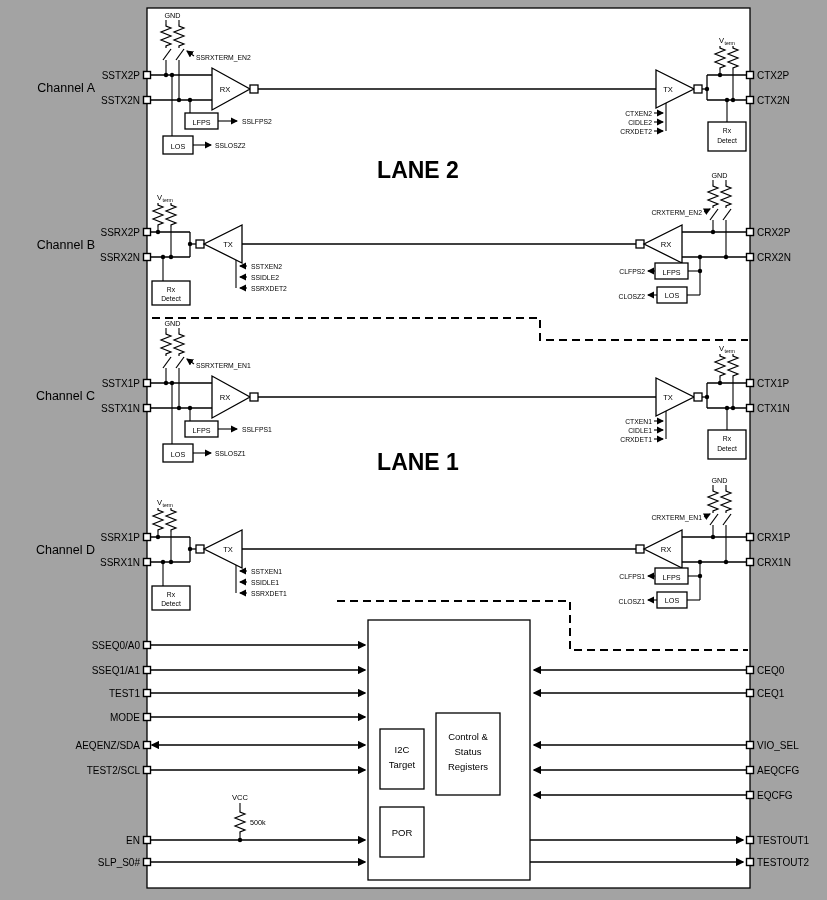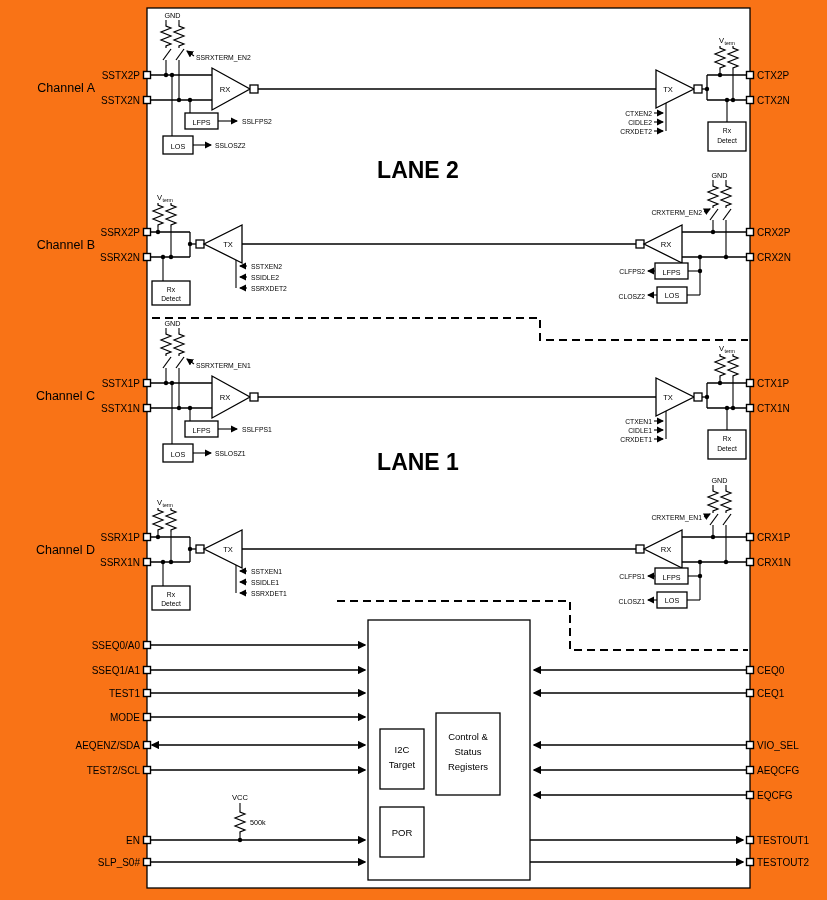--- a/index.html
+++ b/index.html
@@ -1,16 +1,16 @@
 <!DOCTYPE html>
 <html><head>
 <meta charset="utf-8">
 <style>
   html,body{margin:0;padding:0;background:#fff}
-  .diagram{position:relative;width:827px;height:900px;background:#f97316}
+  .diagram{position:relative;width:827px;height:900px;background:#a3a3a3}
   svg{display:block}
   .w{stroke:#000;stroke-width:1.3;fill:none}
   .w2{stroke:#000;stroke-width:1.1;fill:none}
   .b{fill:#fff;stroke:#000;stroke-width:1.3}
   .dash{stroke:#000;stroke-width:2;fill:none;stroke-dasharray:8 5}
   text{font-family:"Liberation Sans","DejaVu Sans",sans-serif;fill:#000}
   .t5{font-size:5.2px}.t65{font-size:6.8px}.t7{font-size:7.2px}.t75{font-size:7.6px}
   .t95{font-size:9.5px}.t10{font-size:10px}.t12{font-size:12.5px}
   .lane{font-size:23px;font-weight:700}
   .mid{text-anchor:middle}.end{text-anchor:end}

